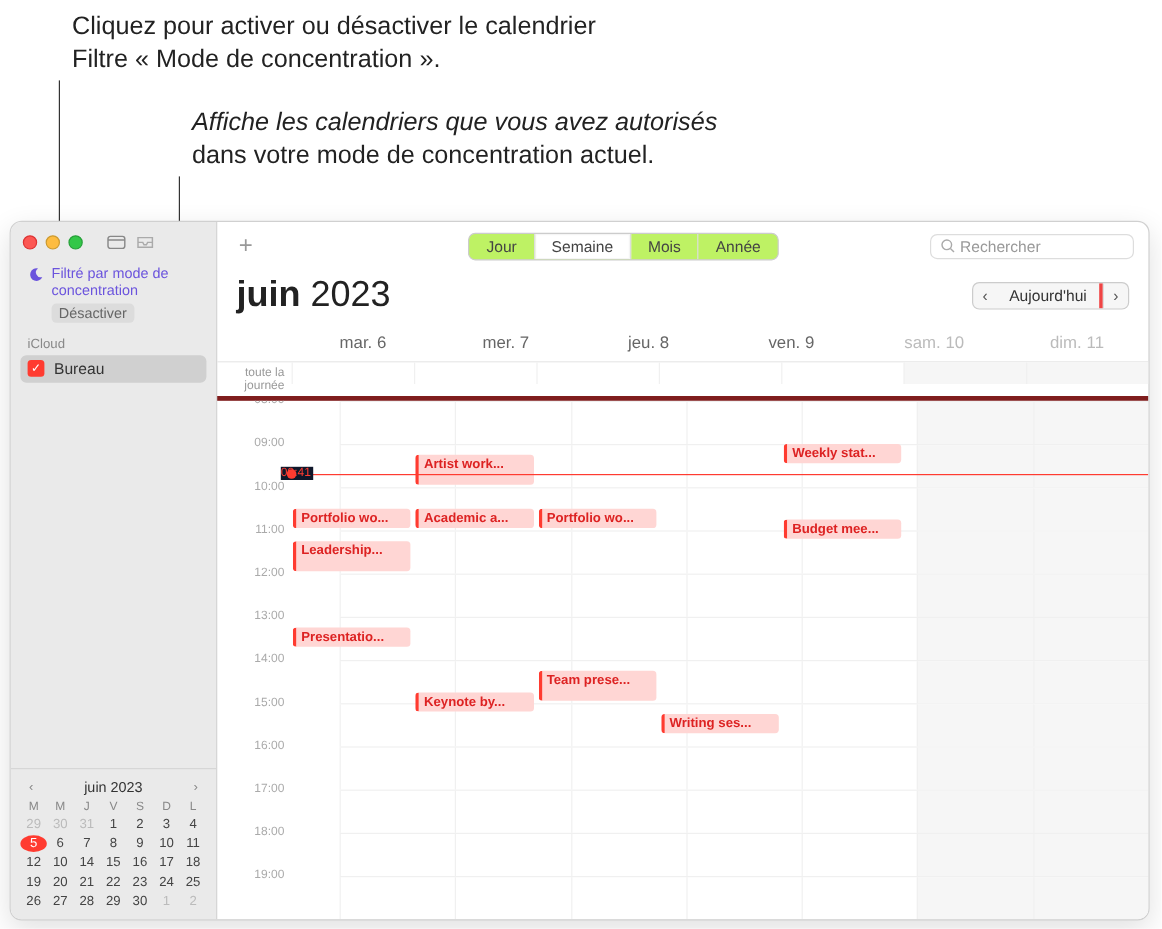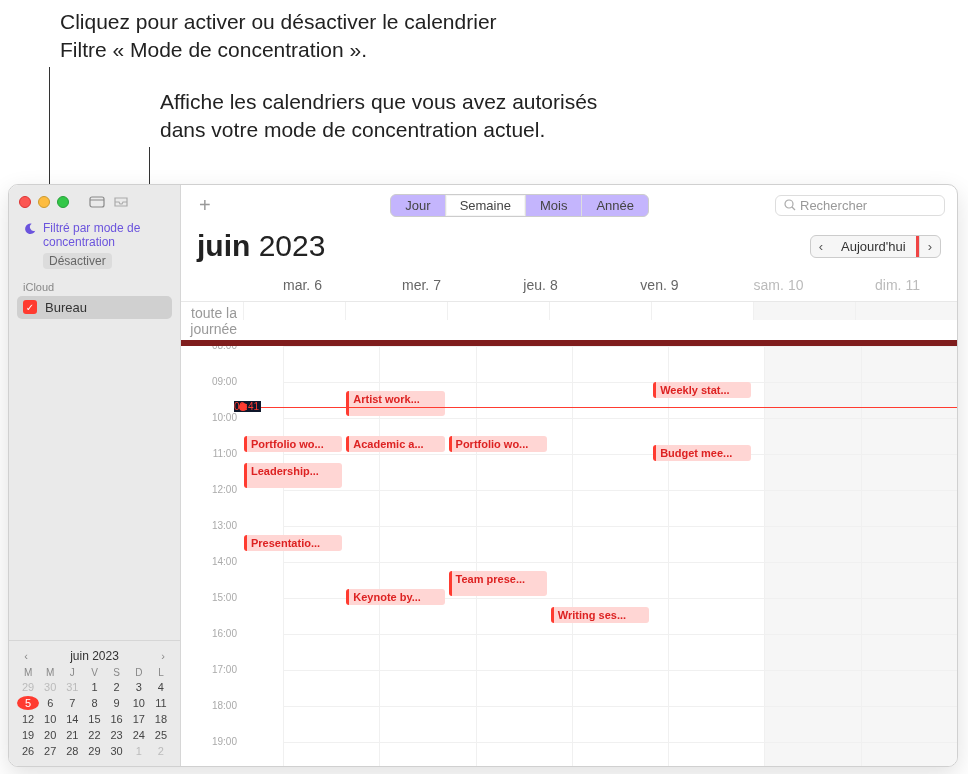--- a/index.html
+++ b/index.html
@@ -159,21 +159,21 @@
   padding: 0 12px;
   gap: 8px;
 }
 .add-btn { color: #999; font-size: 20px; font-weight: 300; padding: 0 6px; }
 .toolbar-spacer-left { flex: 1; }
 .seg {
   display: flex;
   border: 1px solid #ccc;
   border-radius: 6px;
   overflow: hidden;
-  background: #c4b5fd;
+  background: #bef264;
   font-size: 13px;
   align-items: flex-end;
 }
 .seg-item { padding: 3px 14px; color: #444; border-right: 1px solid #ddd; }
 .seg-item:last-child { border-right: none; }
 .seg-active { background: #fff; box-shadow: inset 0 0 0 1px rgba(0,0,0,0.04); }
 .toolbar-spacer-right { width: 110px; }
 .search {
   display: flex; align-items: center;
   border: 1px solid #ddd;
@@ -225,22 +225,22 @@
   background: #ff3b30;
   color: #fff;
   border-radius: 50%;
   width: 22px; height: 22px;
   font-size: 13px;
   margin-left: 4px;
 }
 
 .allday-row {
   display: flex;
-  border-bottom: 6px solid #7f1d1d;
-  font-size: 14px;
+  border-bottom: 4px solid #7f1d1d;
+  font-size: 10px;
   color: #999;
 }
 .allday-label { width: 62px; text-align: right; padding: 3px 6px 3px 0; }
 .allday-cell { flex: 1; border-left: 1px solid #f0f0f0; height: 18px; }
 .allday-cell.weekend { background: #f6f6f6; }
 
 .grid-scroll {
   flex: 1;
   position: relative;
   overflow: hidden;
@@ -305,21 +305,21 @@
   text-overflow: ellipsis;
   z-index: 2;
 }
 </style>
 </head>
 <body>
 
 <div class="annotations">
   <div class="annotation-line" style="top:8px; left:60px;">Cliquez pour activer ou désactiver le calendrier</div>
   <div class="annotation-line" style="top:36px; left:60px;">Filtre « Mode de concentration ».</div>
-  <div class="annotation-line" style="top:88px; left:160px;">Affiche les calendriers que vous avez autorisés</div>
+  <div class="annotation-line" style="top:88px; left:160px;font-style:italic;">Affiche les calendriers que vous avez autorisés</div>
   <div class="annotation-line" style="top:116px; left:160px;">dans votre mode de concentration actuel.</div>
   <div class="callout-line" style="top:67px; left:49px; width:1px; height:174px;"></div>
   <div class="callout-line" style="top:241px; left:49px; width:28px; height:1px;"></div>
   <div class="callout-line" style="top:147px; left:149px; width:1px; height:135px;"></div>
   <div class="callout-line" style="top:282px; left:125px; width:24px; height:1px;"></div>
 </div>
 
 <div class="window">
   <div class="sidebar">
     <div class="traffic-row">

